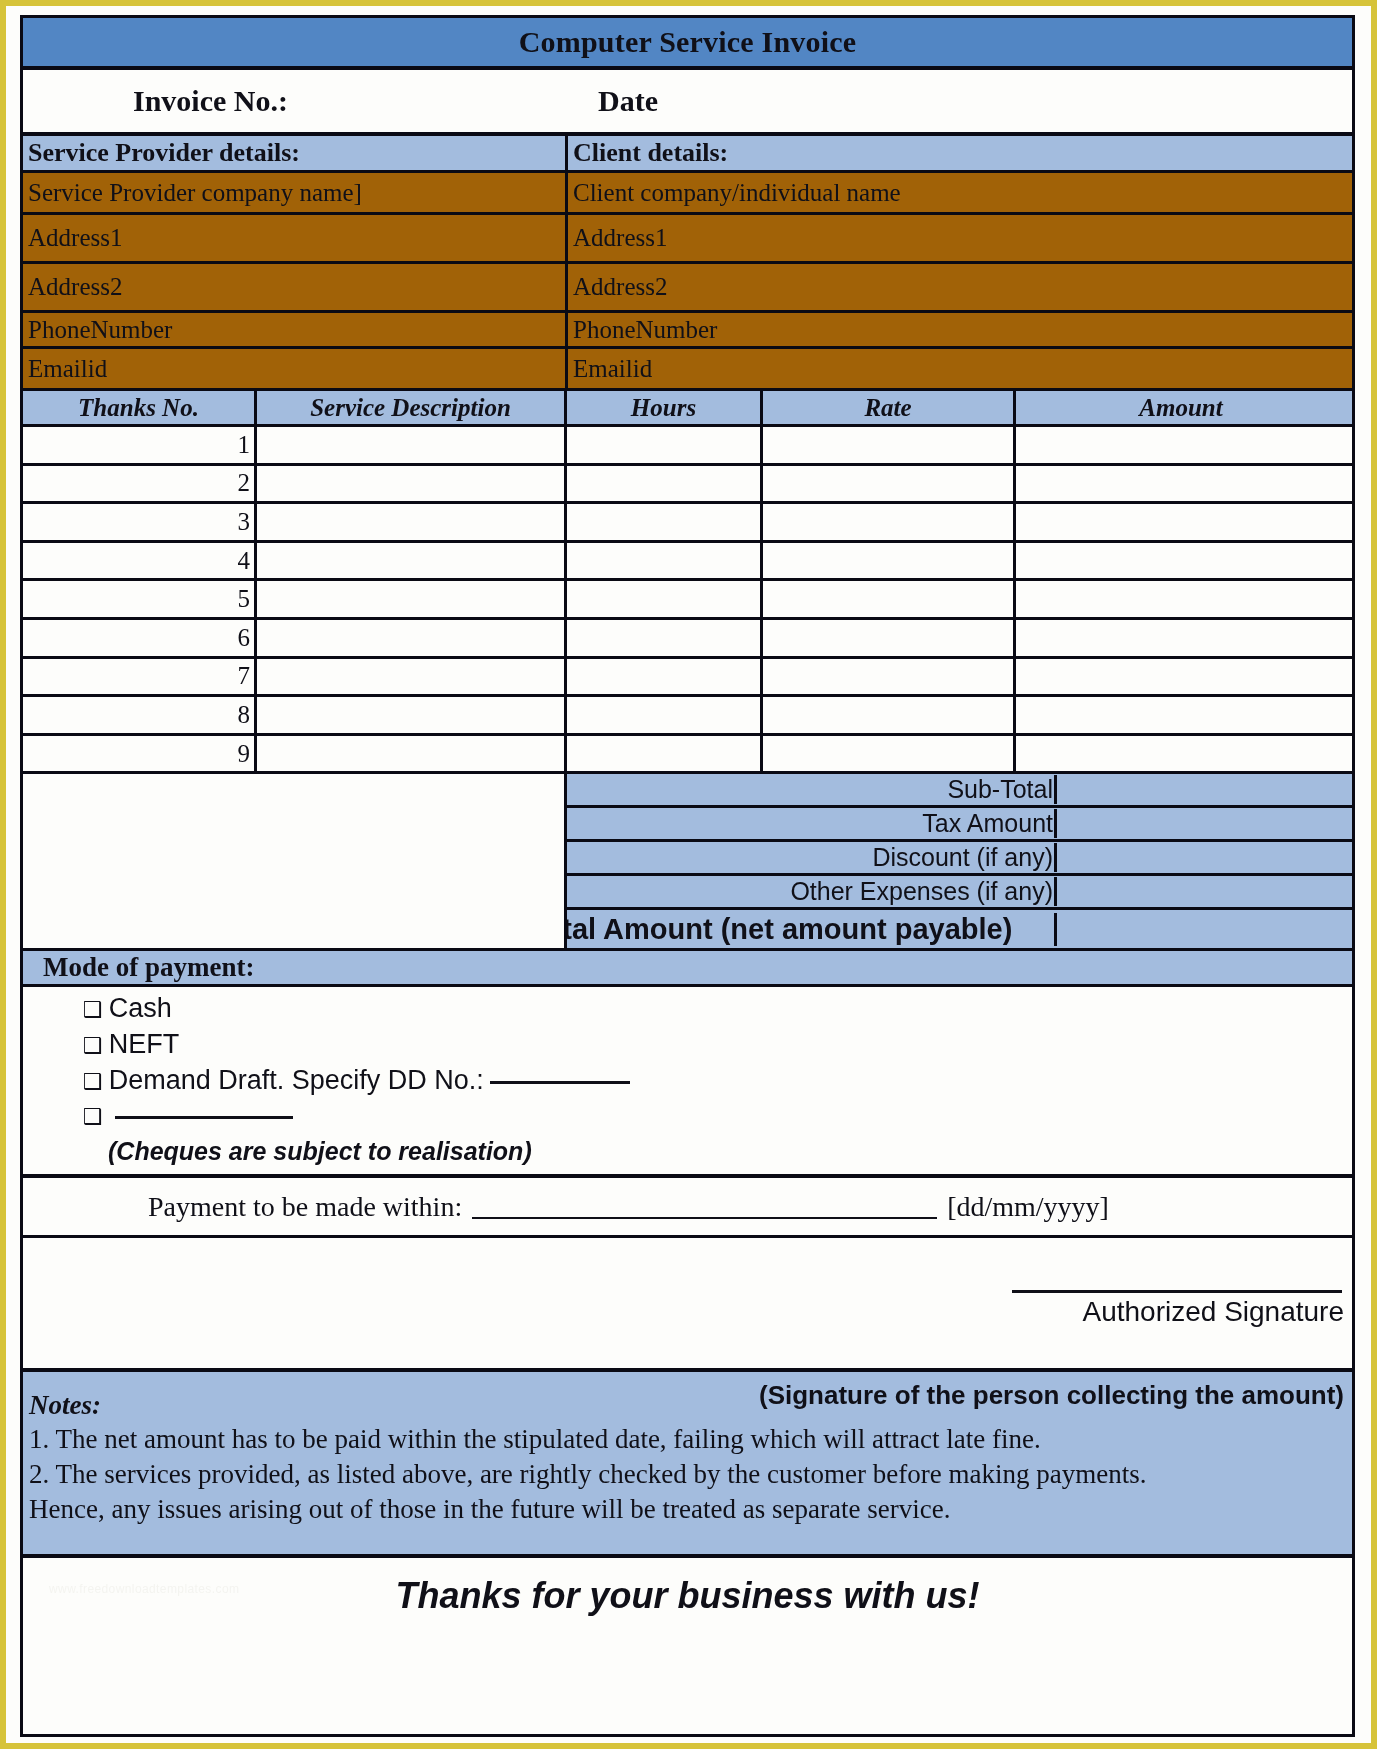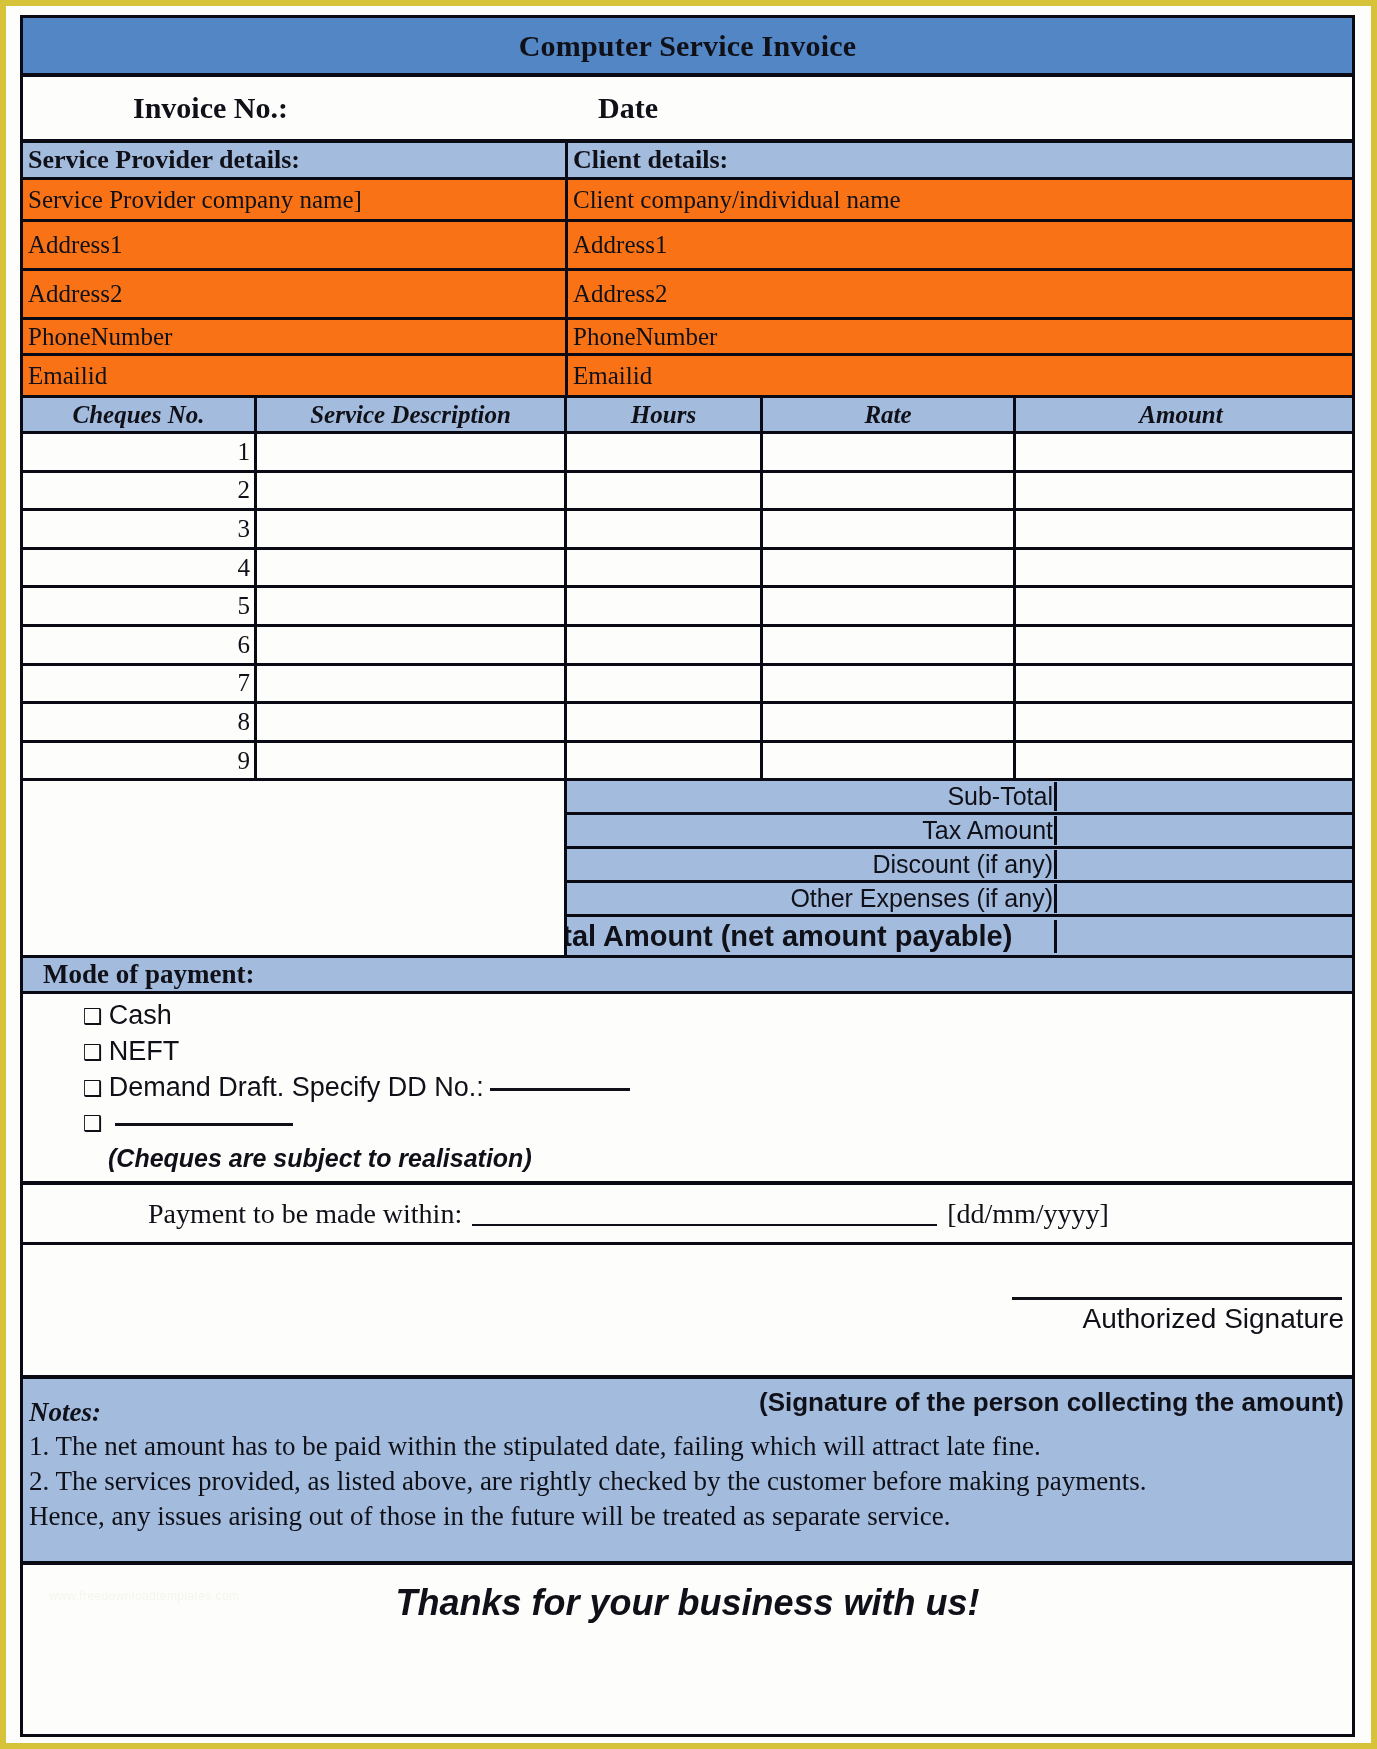--- a/index.html
+++ b/index.html
@@ -32,21 +32,21 @@
     height: 1722px;
     box-sizing: border-box;
     background: #FDFDFB;
     border: 3px solid #0A0A14;
   }
 
   .row { display: flex; width: 100%; box-sizing: border-box; }
 
   
   #title-bar {
-    height: 59px;
+    height: 52px;
     background: #5286C4;
     border-bottom: 4px solid #0A0A14;
     display: flex;
     align-items: center;
     justify-content: center;
     box-sizing: border-box;
   }
   #title-text {
     font-family: "Liberation Serif", serif;
     font-weight: bold;
@@ -97,21 +97,21 @@
     font-size: 26px;
     color: #101018;
     padding-left: 5px;
   }
   .col-left  { width: 545px; border-right: 3px solid #0A0A14; box-sizing: border-box; }
   .col-right { width: 784px; box-sizing: border-box; }
 
   .party-row {
     border-bottom: 3px solid #0A0A14;
     box-sizing: border-box;
-    background: #f97316;
+    background: #a16207;
   }
   .party-row > div {
     display: flex;
     align-items: center;
     box-sizing: border-box;
     font-size: 25px;
     color: #101018;
     padding-left: 5px;
   }
   .h-name  { height: 42px; }
@@ -408,21 +408,21 @@
       <div class="col-left">PhoneNumber</div>
       <div class="col-right">PhoneNumber</div>
     </div>
 
     <div class="row party-row h-email">
       <div class="col-left">Emailid</div>
       <div class="col-right">Emailid</div>
     </div>
 
     <div class="row" id="items-head">
-      <div class="c-sno">Cheques No.</div>
+      <div class="c-sno">Thanks No.</div>
       <div class="c-desc">Service Description</div>
       <div class="c-hrs">Hours</div>
       <div class="c-rate">Rate</div>
       <div class="c-amt">Amount</div>
     </div>
 
     <div class="row item-row">
       <div class="c-sno">1</div>
       <div class="c-desc"></div>
       <div class="c-hrs"></div>

